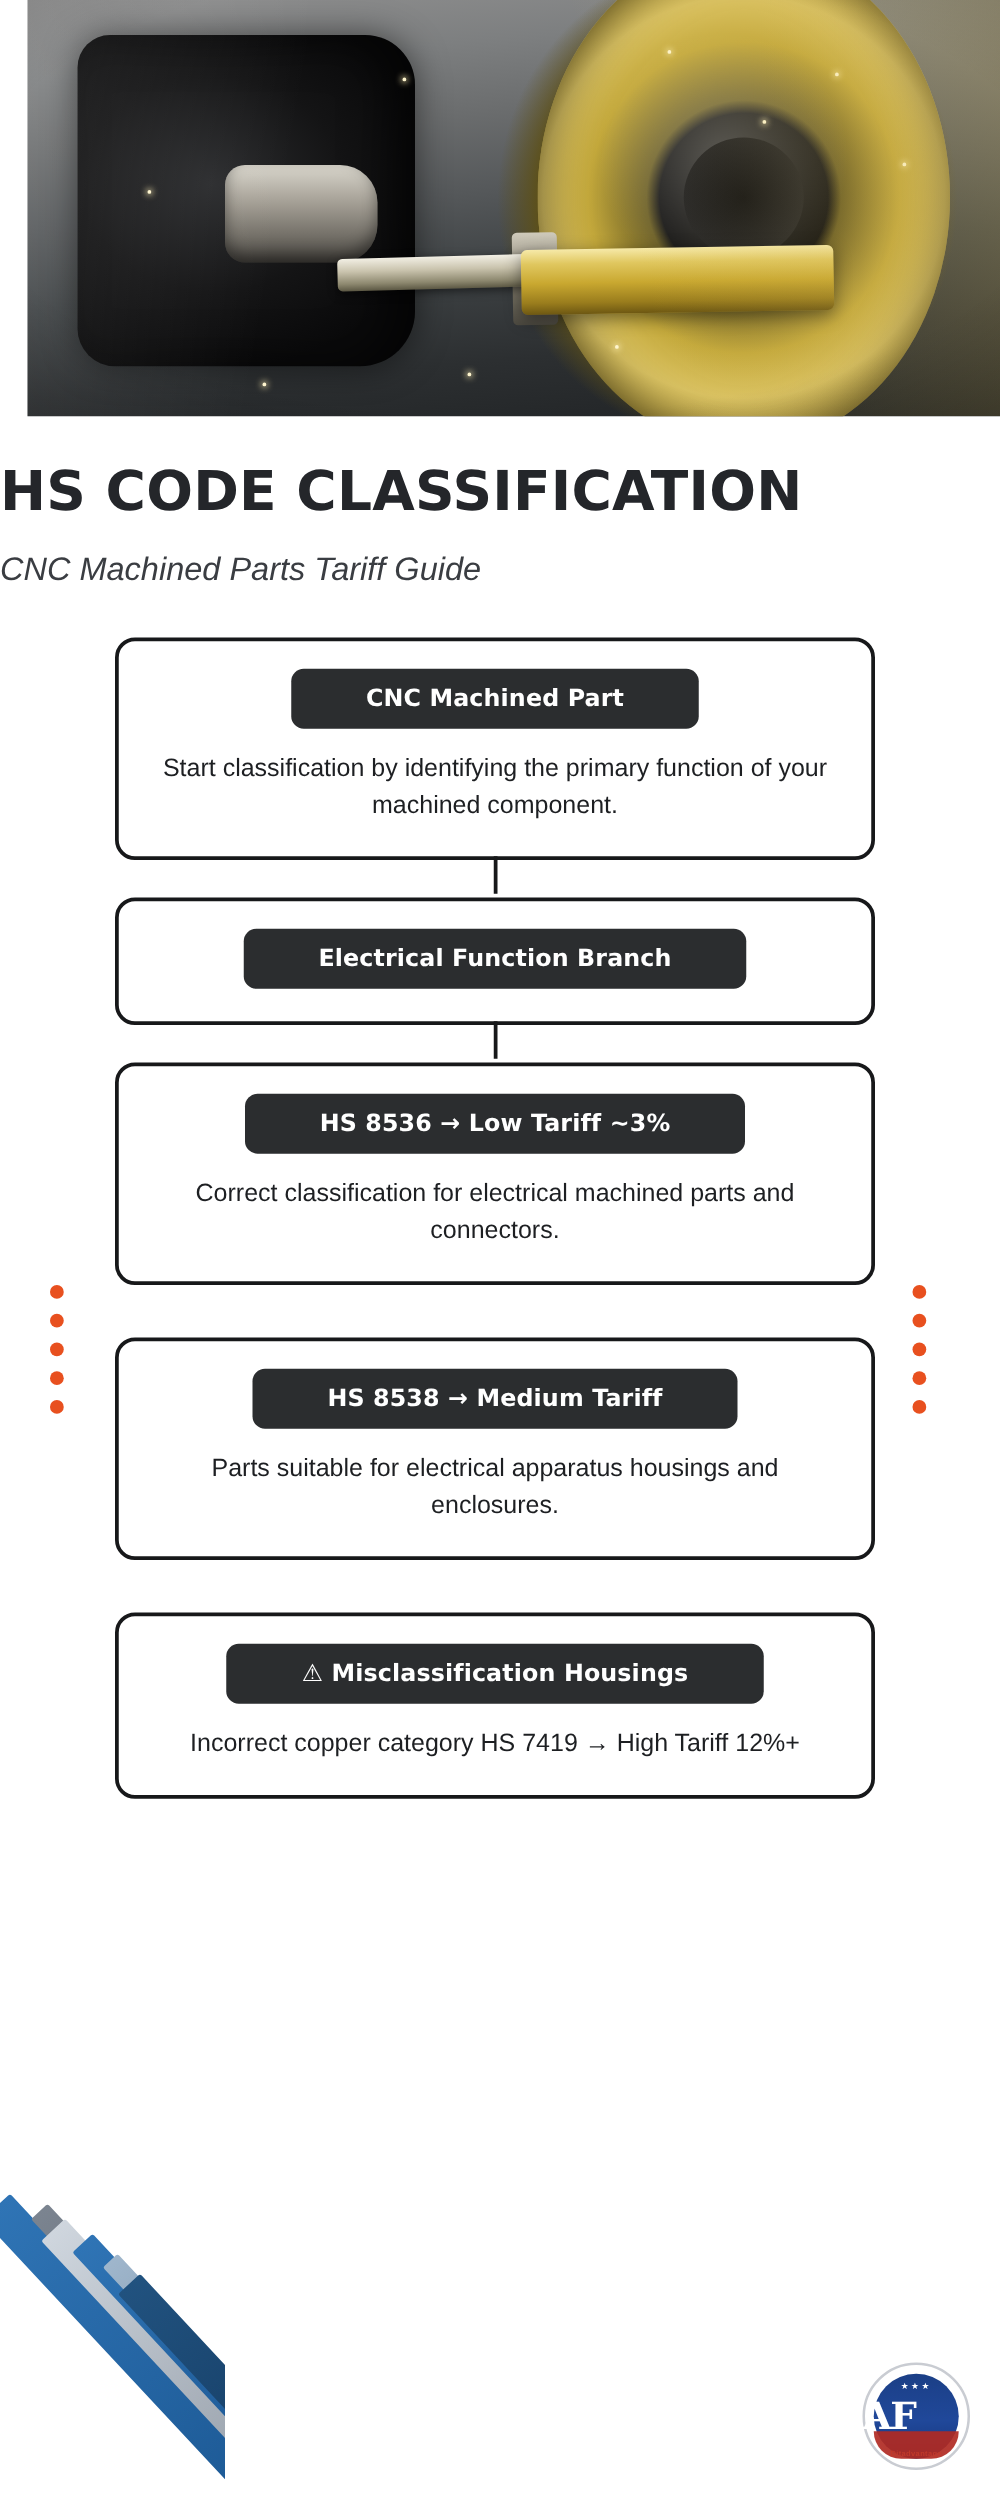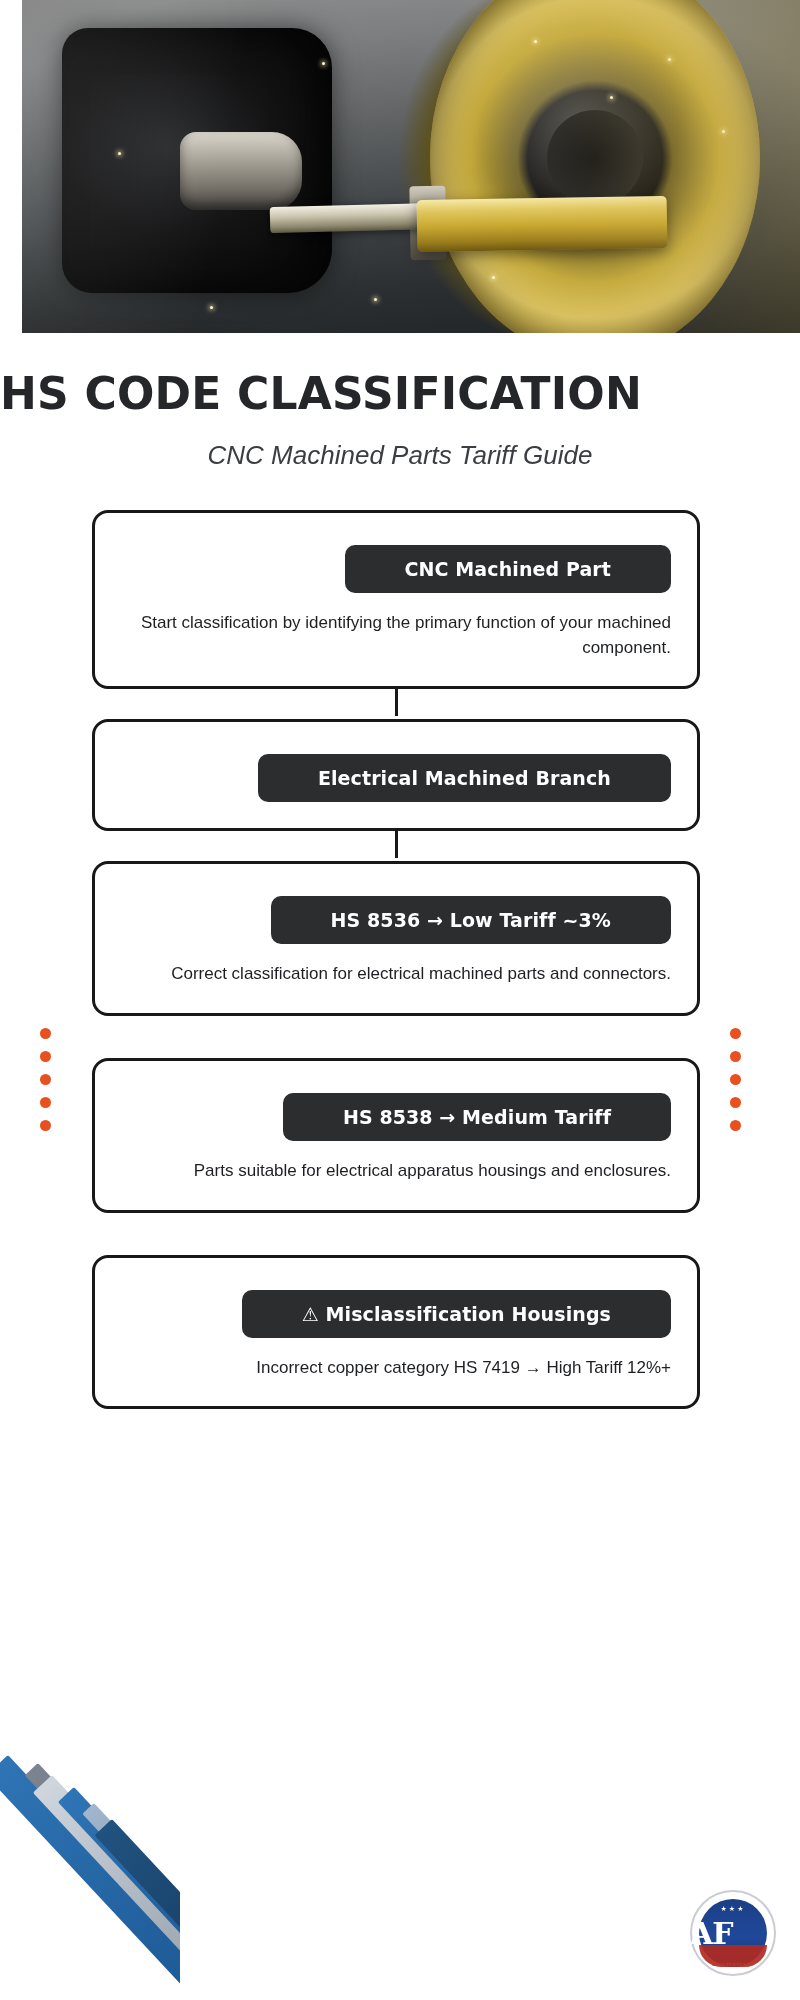--- a/index.html
+++ b/index.html
@@ -80,53 +80,53 @@
 
   
   .title {
     position:absolute; left:0; right:0; top:368px;
     font-size:44px; font-weight:700; letter-spacing:.2px;
     color:#24262a;
     font-family:"DejaVu Sans", sans-serif;
   }
   .subtitle {
     position:absolute; left:0; right:0; top:440px;
-    text-align:center;
+    text-align:left;
     font-size:26px; font-style:italic; color:#3a3d42;
     font-family:"Liberation Sans", sans-serif;
   }
 
   
   .flow { position:absolute; left:92px; top:510px; width:608px; }
   .card {
     position:relative;
     border:3px solid #17181a;
     border-radius:16px;
     background:#fff;
-    padding:32px 26px 26px;
-    text-align:right;
+    padding:22px 26px 26px;
+    text-align:center;
     margin-bottom:30px;
   }
   .card.gap-lg { margin-bottom:42px; }
   .chip {
     display:inline-block;
     background:#2b2d2f;
     color:#ffffff;
     border-radius:10px;
     padding:13px 34px;
     font-size:19px;
     font-weight:700;
     font-family:"DejaVu Sans", sans-serif;
     letter-spacing:.1px;
     white-space:nowrap;
   }
   .chip.wide { padding-left:60px; padding-right:60px; }
   .card-text {
     margin-top:18px;
-    font-size:17px;
+    font-size:20px;
     line-height:1.45;
     color:#1d1f22;
     font-family:"Liberation Sans", sans-serif;
   }
   .connector {
     position:absolute; left:50%; margin-left:-1.5px;
     width:3px; background:#17181a;
   }
 
   
@@ -222,21 +222,21 @@
 
   <div class="flow">
 
     <div class="card">
       <span class="chip wide">CNC Machined Part</span>
       <div class="card-text">Start classification by identifying the primary function of your machined component.</div>
       <div class="connector" style="top:100%; height:30px;"></div>
     </div>
 
     <div class="card">
-      <span class="chip wide">Electrical Machined Branch</span>
+      <span class="chip wide">Electrical Function Branch</span>
       <div class="connector" style="top:100%; height:30px;"></div>
     </div>
 
     <div class="card gap-lg">
       <span class="chip wide">HS 8536 → Low Tariff ~3%</span>
       <div class="card-text">Correct classification for electrical machined parts and connectors.</div>
     </div>
 
 
     <div class="card gap-lg">

